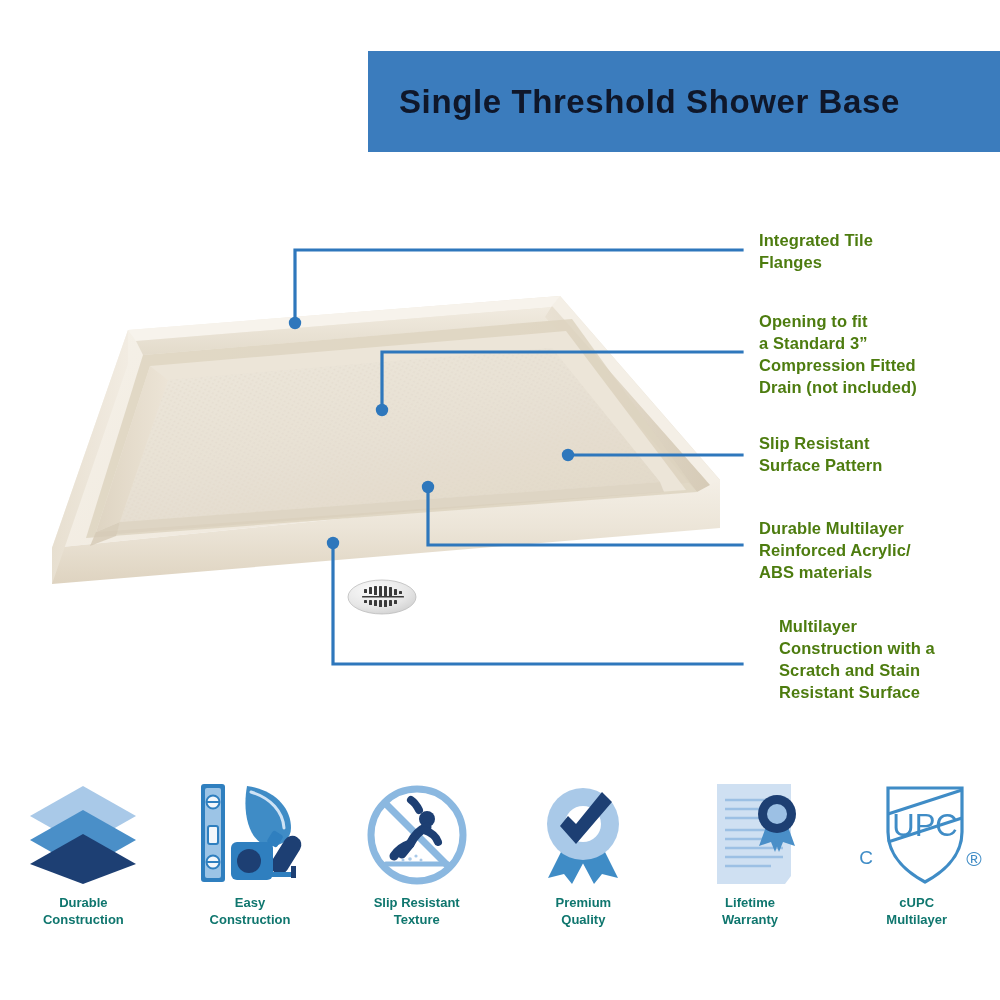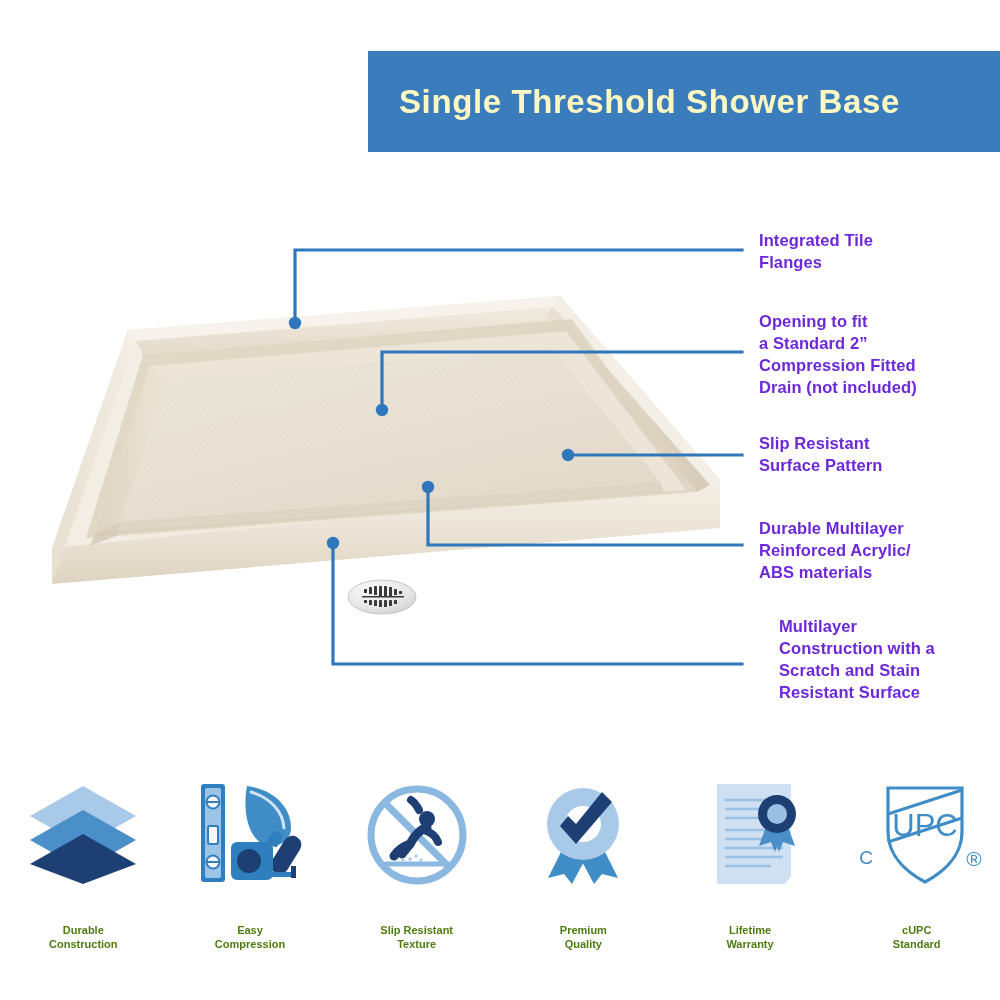--- a/index.html
+++ b/index.html
@@ -24,21 +24,21 @@
     position: absolute;
     left: 368px;
     top: 51px;
     width: 632px;
     height: 101px;
     background: #3b7cbd;
     display: flex;
     align-items: center;
   }
   #title-text {
-    color: #fef9c3;
+    color: #0f172a;
     font-size: 33px;
     font-weight: bold;
     letter-spacing: 0.6px;
     padding-left: 31px;
     white-space: nowrap;
     line-height: 1;
   }
 
   
   #product-stage {
@@ -56,21 +56,21 @@
     left: 0;
     top: 0;
     width: 1000px;
     height: 1000px;
     pointer-events: none;
   }
 
   
   .callout {
     position: absolute;
-    color: #6d28d9;
+    color: #4d7c0f;
     font-size: 16.5px;
     font-weight: bold;
     line-height: 1.34;
     letter-spacing: 0.1px;
     white-space: pre-line;
   }
   #callout-1 { left: 759px; top: 229px; width: 235px; }
   #callout-2 { left: 759px; top: 310px; width: 235px; }
   #callout-3 { left: 759px; top: 432px; width: 235px; }
   #callout-4 { left: 759px; top: 517px; width: 235px; }
@@ -91,23 +91,23 @@
     flex-direction: column;
     align-items: center;
   }
   .feature-icon {
     height: 120px;
     display: flex;
     align-items: center;
     justify-content: center;
   }
   .feature-label {
-    margin-top: 28px;
-    color: #4d7c0f;
-    font-size: 11px;
+    margin-top: 0;
+    color: #0f766e;
+    font-size: 13px;
     font-weight: bold;
     line-height: 1.28;
     text-align: center;
     white-space: pre-line;
   }
 </style>
 </head>
 <body>
 
 <div id="page">
@@ -238,21 +238,21 @@
       <circle cx="382" cy="410" r="6.2"></circle>
       <circle cx="568" cy="455" r="6.2"></circle>
       <circle cx="428" cy="487" r="6.2"></circle>
       <circle cx="333" cy="543" r="6.2"></circle>
     </g>
   </svg>
 
   <div class="callout" id="callout-1">Integrated Tile
 Flanges</div>
   <div class="callout" id="callout-2">Opening to fit
-a Standard 2”
+a Standard 3”
 Compression Fitted
 Drain (not included)</div>
   <div class="callout" id="callout-3">Slip Resistant
 Surface Pattern</div>
   <div class="callout" id="callout-4">Durable Multilayer
 Reinforced Acrylic/
 ABS materials</div>
   <div class="callout" id="callout-5">Multilayer
 Construction with a
 Scratch and Stain
@@ -290,21 +290,21 @@
           <rect x="86" y="54" width="18" height="42" rx="9" fill="#1d3f73" transform="rotate(32 95 75)"></rect>
           <rect x="78" y="52" width="12" height="14" rx="3" fill="#2f7fbf" transform="rotate(32 84 59)"></rect>
 
           <rect x="40" y="62" width="42" height="38" rx="6" fill="#2f7fbf"></rect>
           <circle cx="58" cy="81" r="12" fill="#1d3f73"></circle>
           <rect x="78" y="92" width="26" height="5" fill="#2f7fbf"></rect>
           <rect x="100" y="86" width="5" height="12" fill="#1d3f73"></rect>
         </svg>
       </div>
       <div class="feature-label">Easy
-Compression</div>
+Construction</div>
     </div>
 
     <div class="feature">
       <div class="feature-icon">
         <svg width="118" height="110" viewBox="0 0 118 110">
           <circle cx="59" cy="55" r="46" fill="none" stroke="#8bb8e0" stroke-width="7"></circle>
           <line x1="26" y1="22" x2="92" y2="88" stroke="#8bb8e0" stroke-width="7"></line>
 
           <line x1="28" y1="84" x2="90" y2="84" stroke="#8bb8e0" stroke-width="5" stroke-linecap="round"></line>
 
@@ -367,17 +367,17 @@
         <svg width="130" height="110" viewBox="0 0 130 110">
           <path d="M36,8 L110,8 L110,52 C110,78 88,94 73,102 C58,94 36,78 36,52 Z" fill="none" stroke="#3f8cc6" stroke-width="3.2"></path>
           <line x1="36" y1="34" x2="110" y2="10" stroke="#3f8cc6" stroke-width="3"></line>
           <line x1="36" y1="62" x2="110" y2="38" stroke="#3f8cc6" stroke-width="3"></line>
           <text x="73" y="56" fill="#3f8cc6" font-family="'Liberation Sans', sans-serif" font-size="31" text-anchor="middle">UPC</text>
           <text x="14" y="84" fill="#3f8cc6" font-family="'Liberation Sans', sans-serif" font-size="19" text-anchor="middle">C</text>
           <text x="122" y="86" fill="#3f8cc6" font-family="'Liberation Sans', sans-serif" font-size="21" text-anchor="middle">®</text>
         </svg>
       </div>
       <div class="feature-label">cUPC
-Standard</div>
+Multilayer</div>
     </div>
 
   </div>
 </div>
 
 </body></html>

